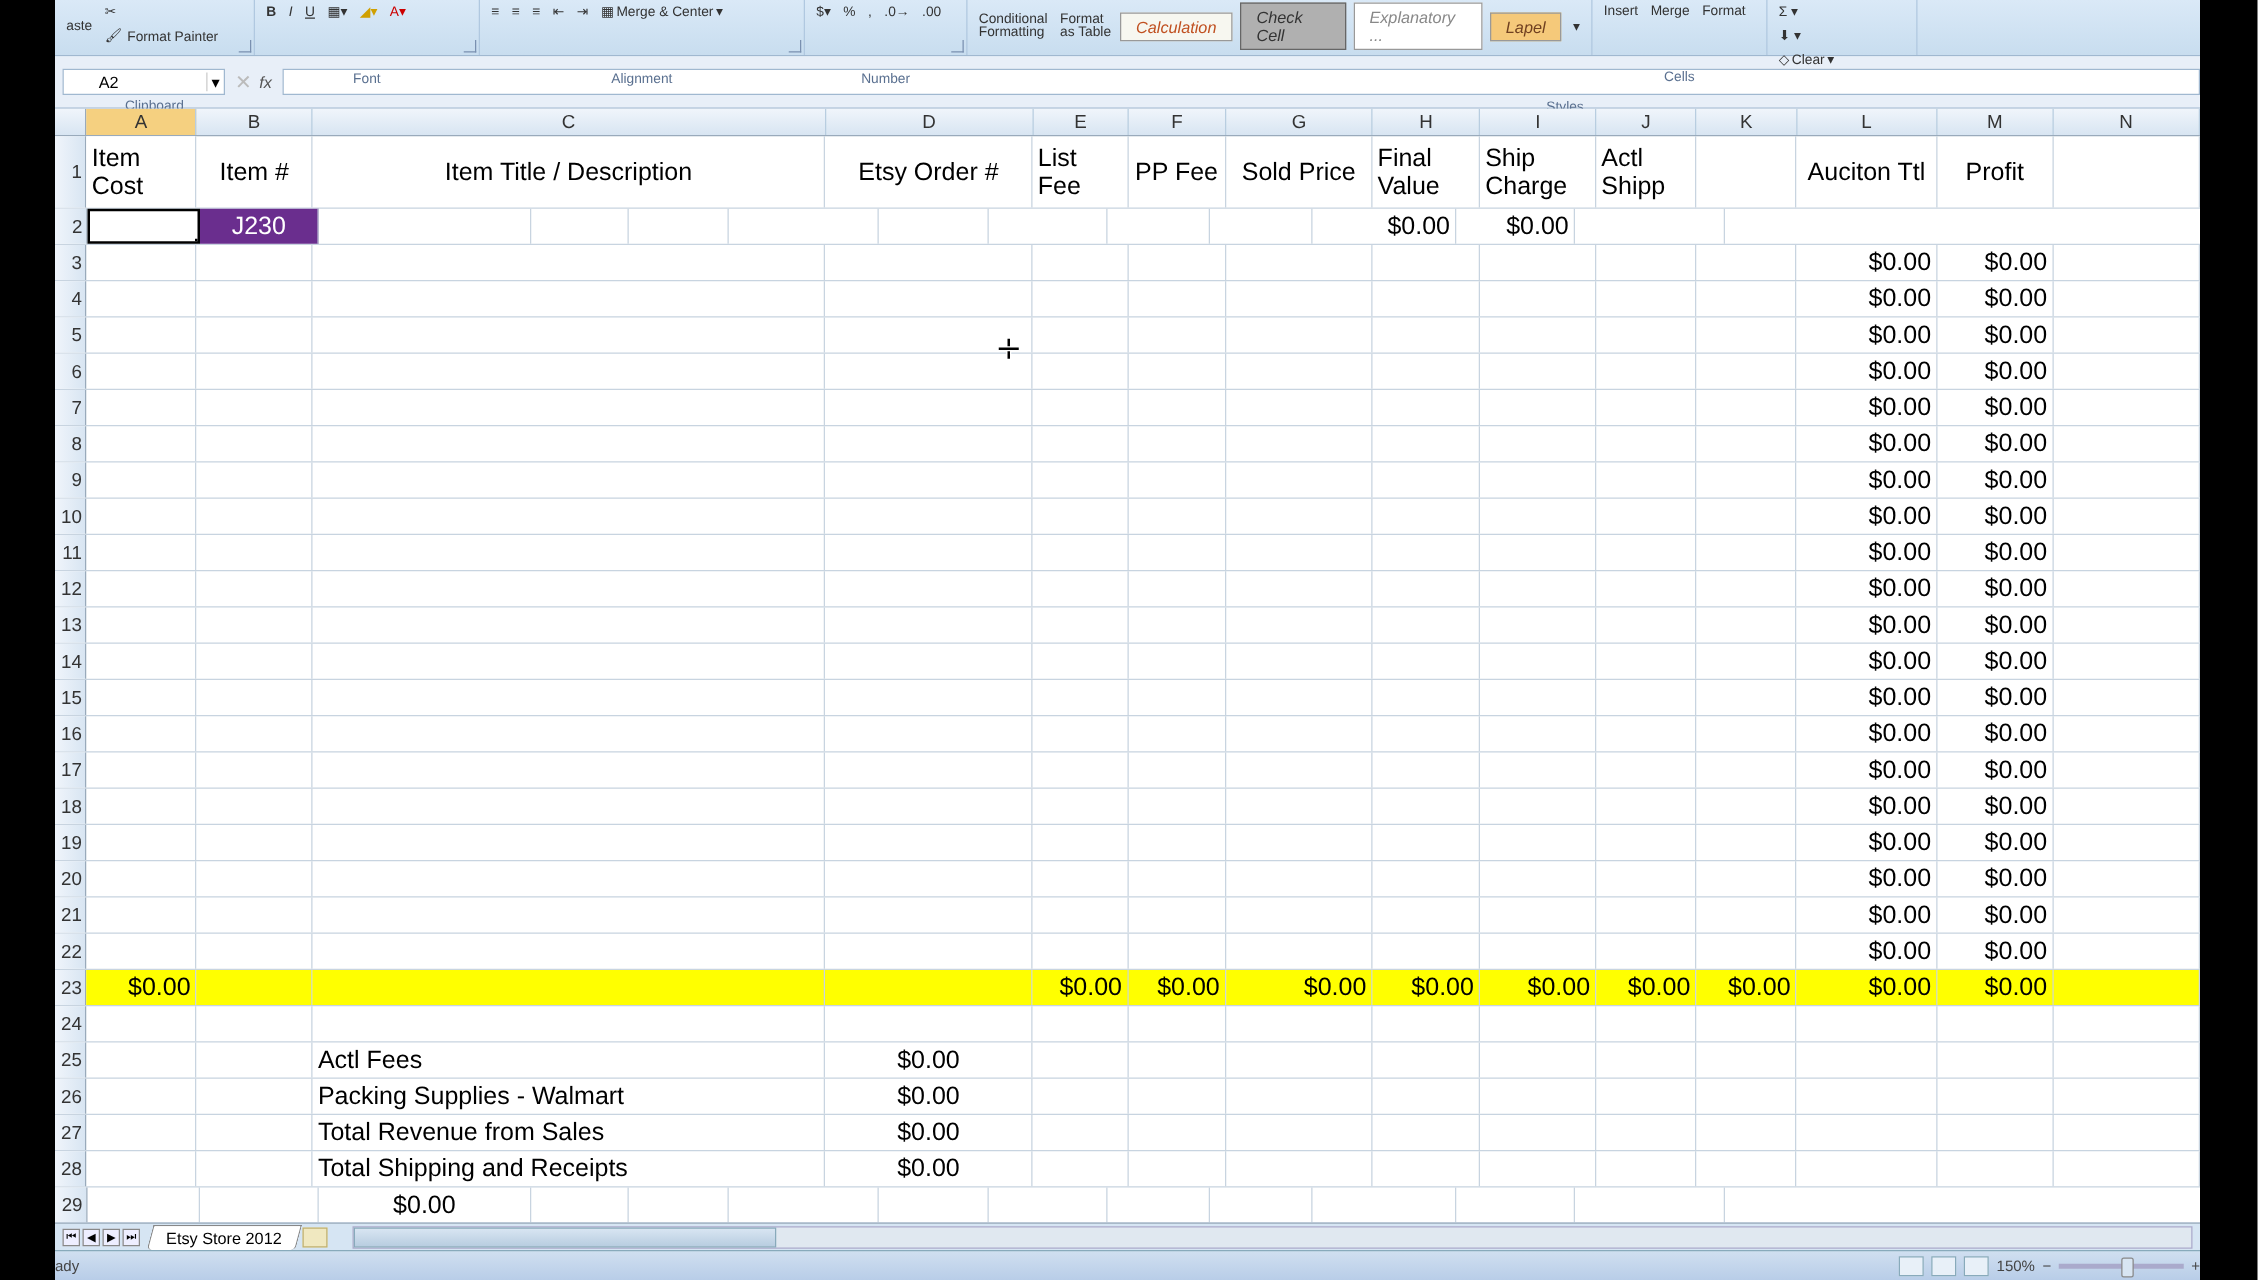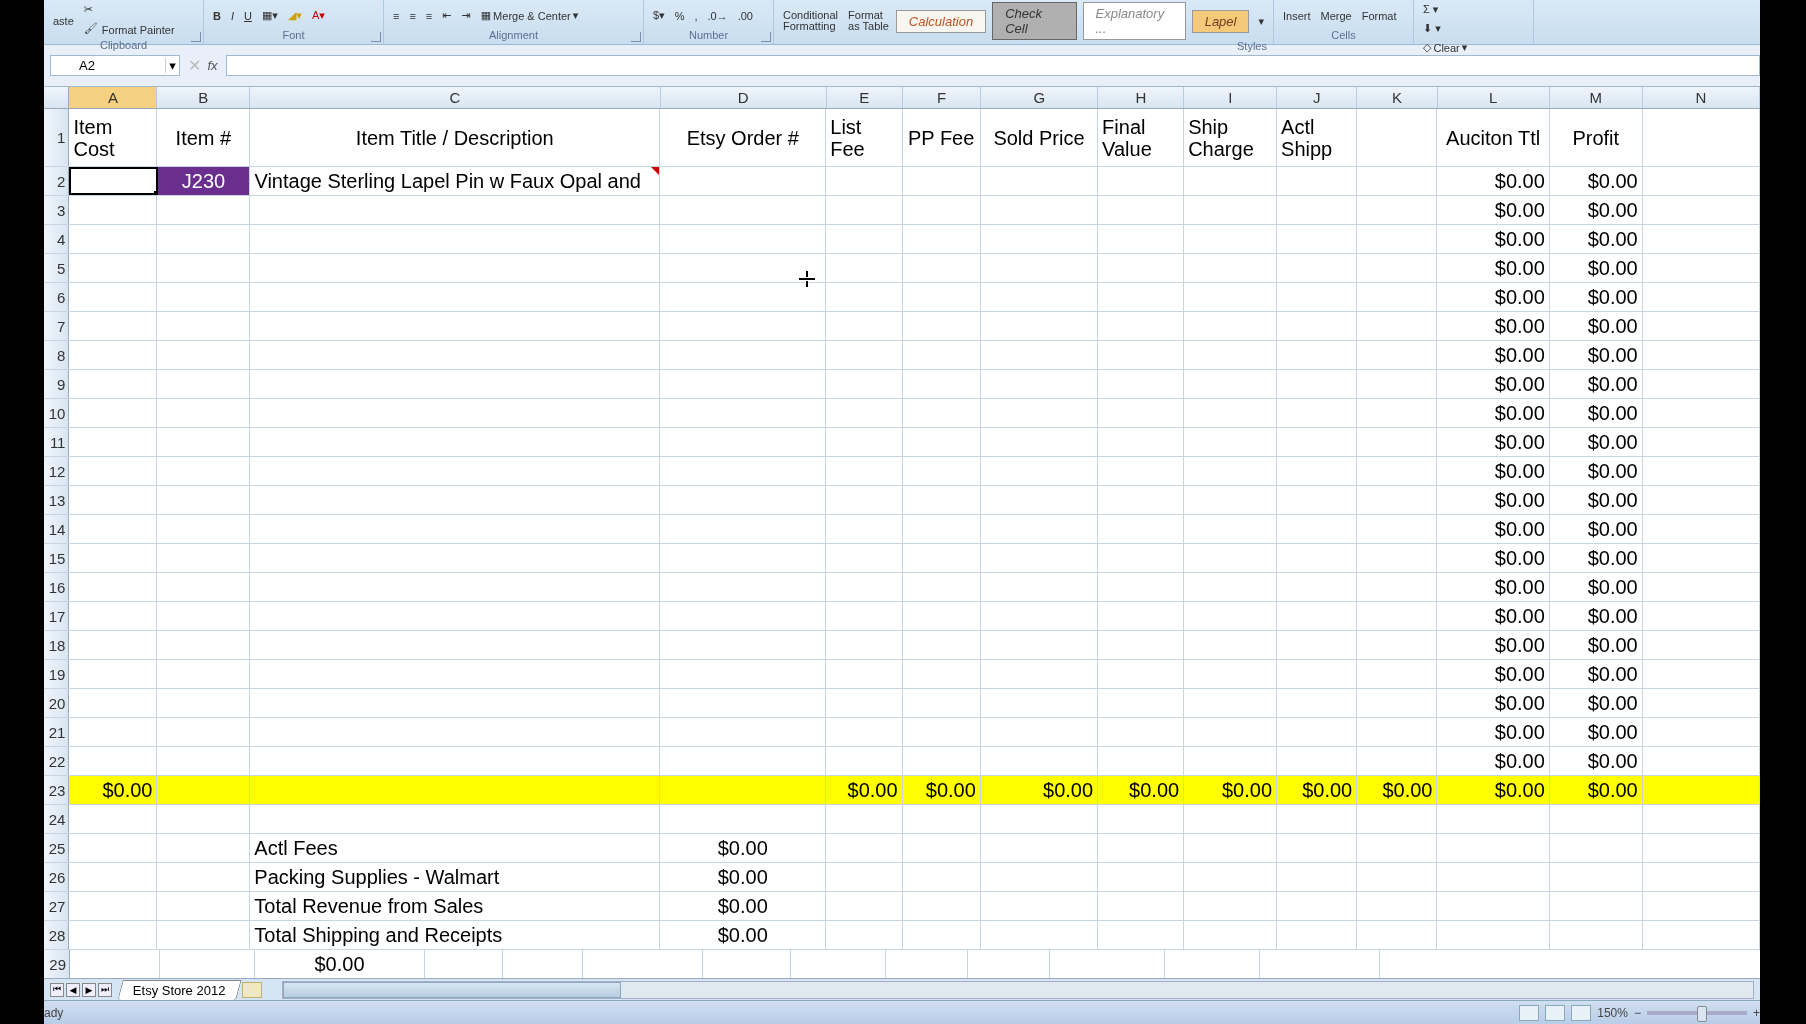--- a/index.html
+++ b/index.html
@@ -2,21 +2,21 @@
 <html><head>
 <meta charset="utf-8">
 <style>
 * { box-sizing: border-box; margin: 0; padding: 0; }
 body { font-family: 'Segoe UI', Tahoma, Arial, sans-serif; background: #000; overflow: hidden; width: 1806px; height: 1024px; }
 .app { position: absolute; left: 44px; top: 0; width: 1716px; height: 1024px; background: #d6e5f3; }
 
 
 .ribbon { height: 45px; background: linear-gradient(#dae9f7, #c8ddef); border-bottom: 1px solid #a0b8d0; display: flex; font-size: 12px; color: #333; }
 .ribbon-group { border-right: 1px solid #b0c8e0; display: flex; flex-direction: column; justify-content: space-between; padding: 2px 6px; position: relative; }
-.ribbon-group-label { font-size: 11px; color: #5a7090; text-align: center; padding-bottom: 1px; }
+.ribbon-group-label { font-size: 11px; color: #5a7090; text-align: center; padding-bottom: 1px; margin-top: 40px; }
 .ribbon-controls { display: flex; align-items: center; gap: 4px; flex: 1; }
 .ribbon-btn { display: inline-flex; align-items: center; gap: 2px; padding: 1px 3px; cursor: pointer; font-size: 11px; }
 .icon-sm { width: 16px; height: 16px; display: inline-block; }
 .launcher { position: absolute; bottom: 2px; right: 2px; width: 10px; height: 10px; border: 1px solid #7a90b0; border-top: none; border-left: none; }
 
 
 .g-clipboard { width: 160px; }
 .g-font { width: 180px; }
 .g-align { width: 260px; }
 .g-number { width: 130px; }
@@ -224,21 +224,20 @@
           <div class="cell cJ hdr">Actl Shipp</div>
           <div class="cell cK hdr"></div>
           <div class="cell cL hdr">Auciton Ttl</div>
           <div class="cell cM hdr">Profit</div>
           <div class="cell cN hdr"></div>
         </div>
         <div class="row">
           <div class="rowhdr">2</div>
           <div class="cell cA selected-cell"></div>
           <div class="cell cB purple-cell">J230</div>
-          <div class="cell cC red-tri" style="position: relative;">Vintage Sterling Lapel Pin w Faux Opal and</div>
           <div class="cell cD"></div>
           <div class="cell cE"></div>
           <div class="cell cF"></div>
           <div class="cell cG"></div>
           <div class="cell cH"></div>
           <div class="cell cI"></div>
           <div class="cell cJ"></div>
           <div class="cell cK"></div>
           <div class="cell cL right">$0.00</div>
           <div class="cell cM right">$0.00</div>

